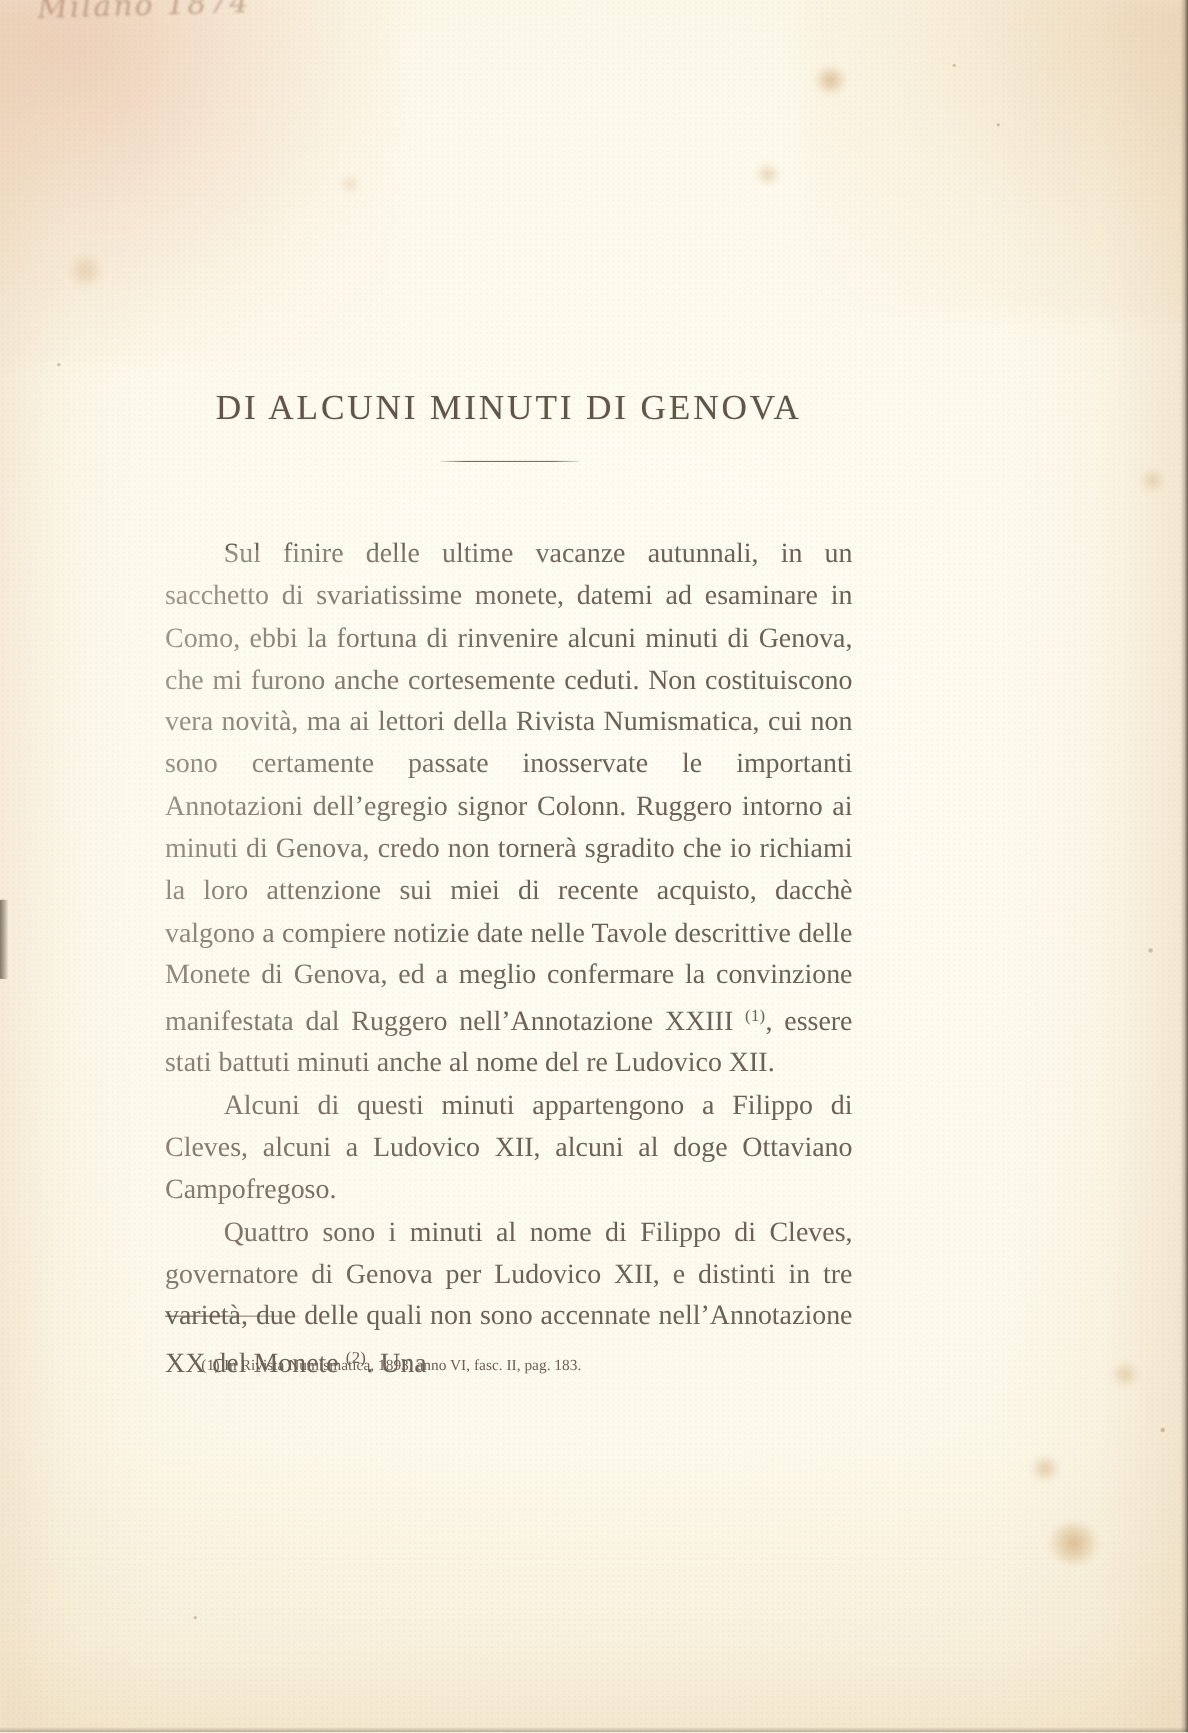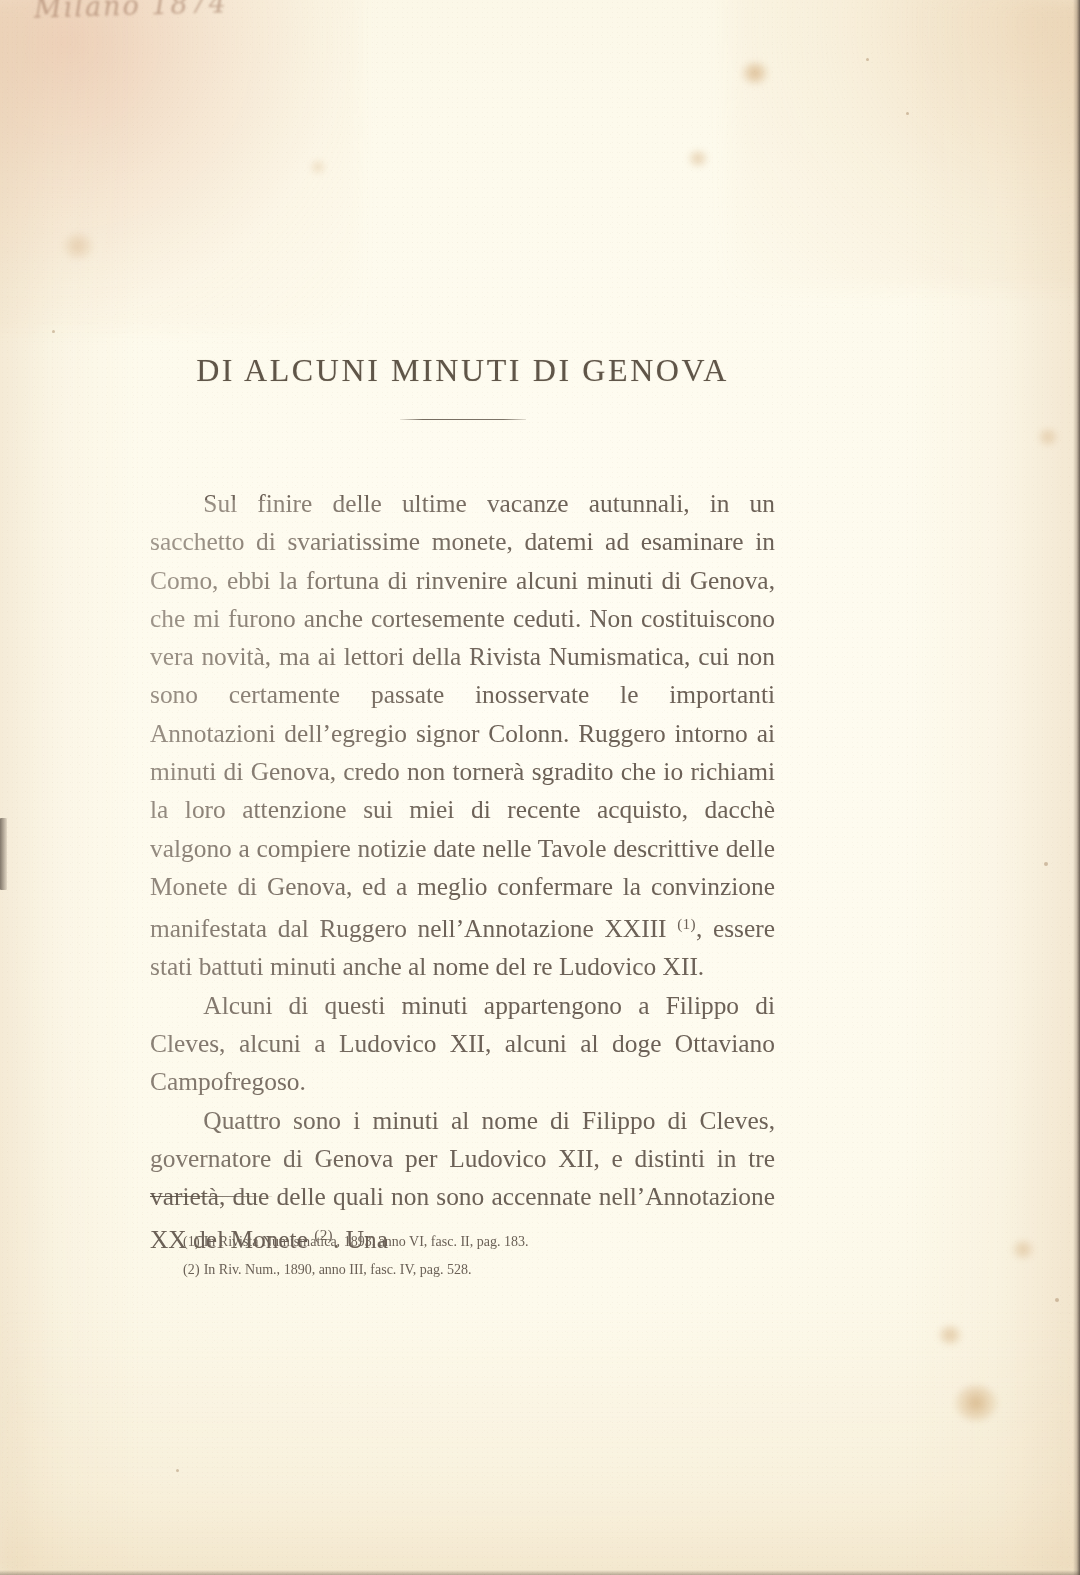--- a/index.html
+++ b/index.html
@@ -268,21 +268,20 @@
     </div>
 
   </div>
 
   <div class="ink-fade"></div>
 
   <div class="footnote-block">
     <div class="footnote-rule"></div>
     <ul class="footnotes">
       <li><span class="fn-marker">(1) </span><span>In </span><span class="ital">Rivista Numismatica,</span><span> 1893, anno VI, fasc. II, pag. 183.</span></li>
-      <li><span class="fn-marker">(2) </span><span>In </span><span class="ital">Riv. Num.,</span><span> 1890, anno III, fasc. IV, pag. 528.</span></li>
     </ul>
   </div>
 
   <div class="grain"></div>
   <div class="scan-edge-right"></div>
   <div class="scan-edge-bottom"></div>
 
 </div>
 
 </body></html>

